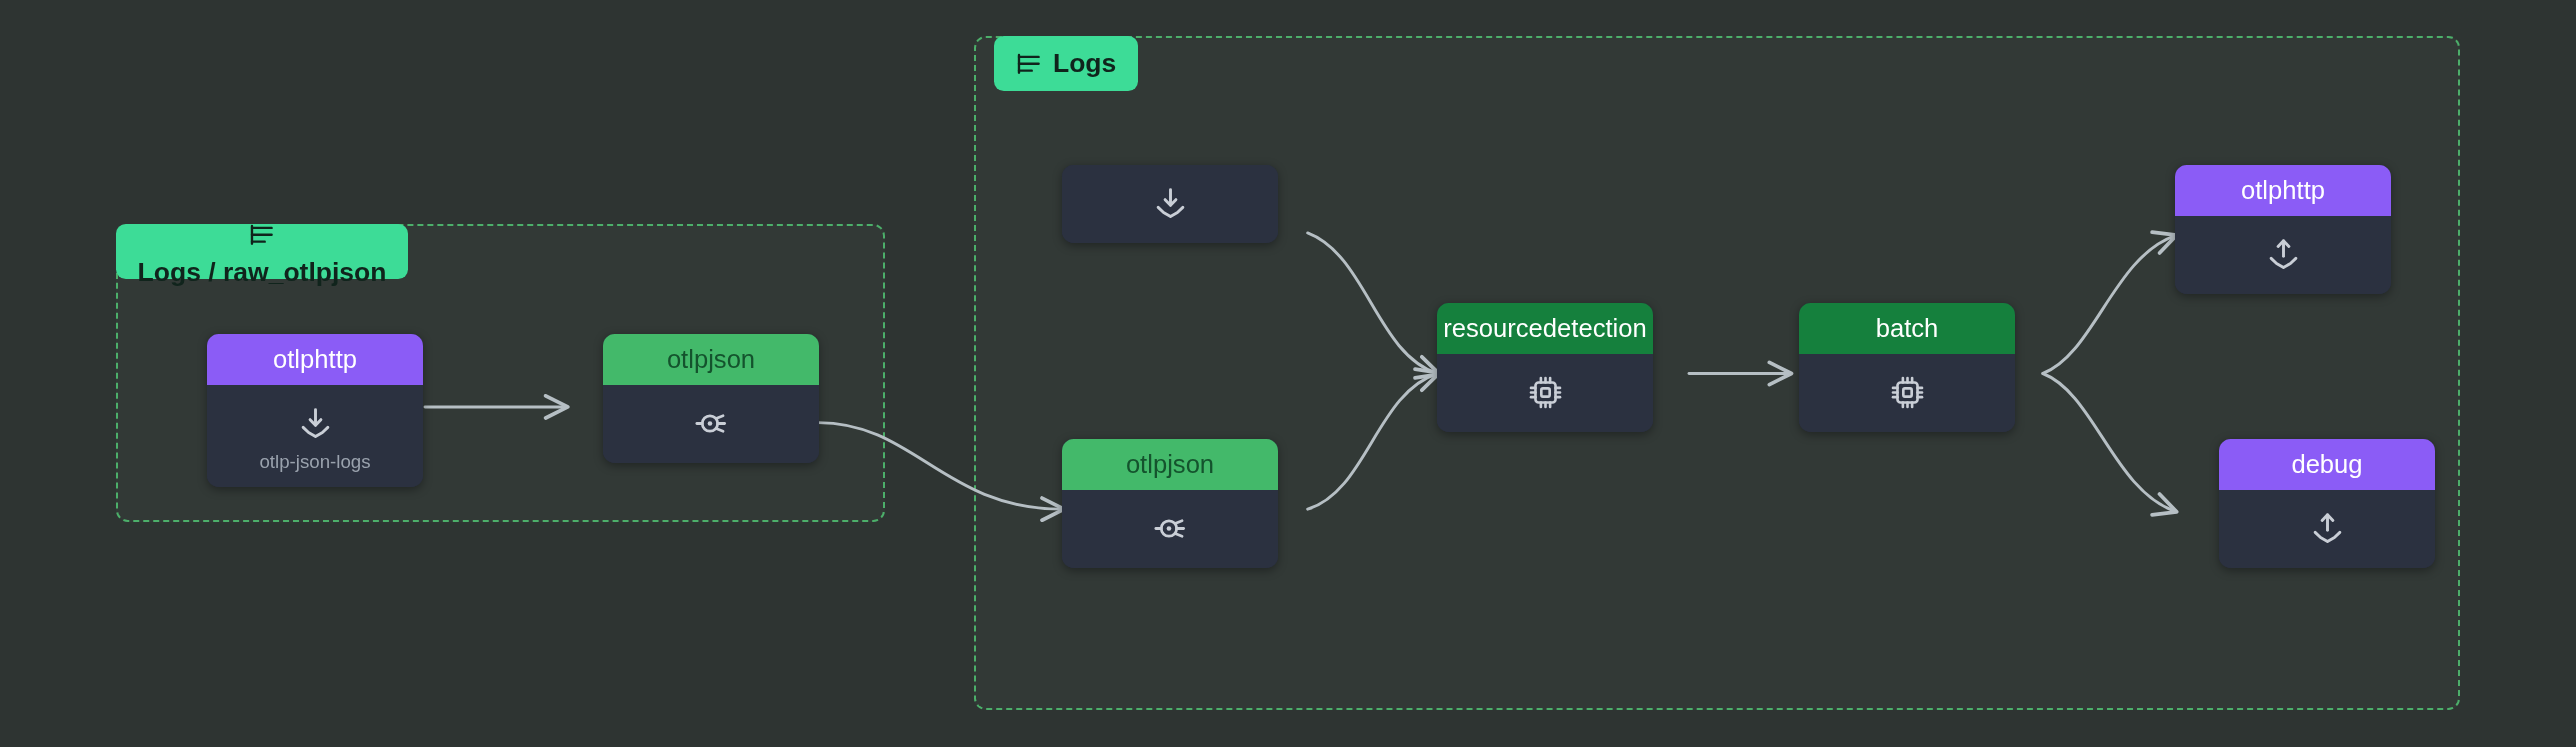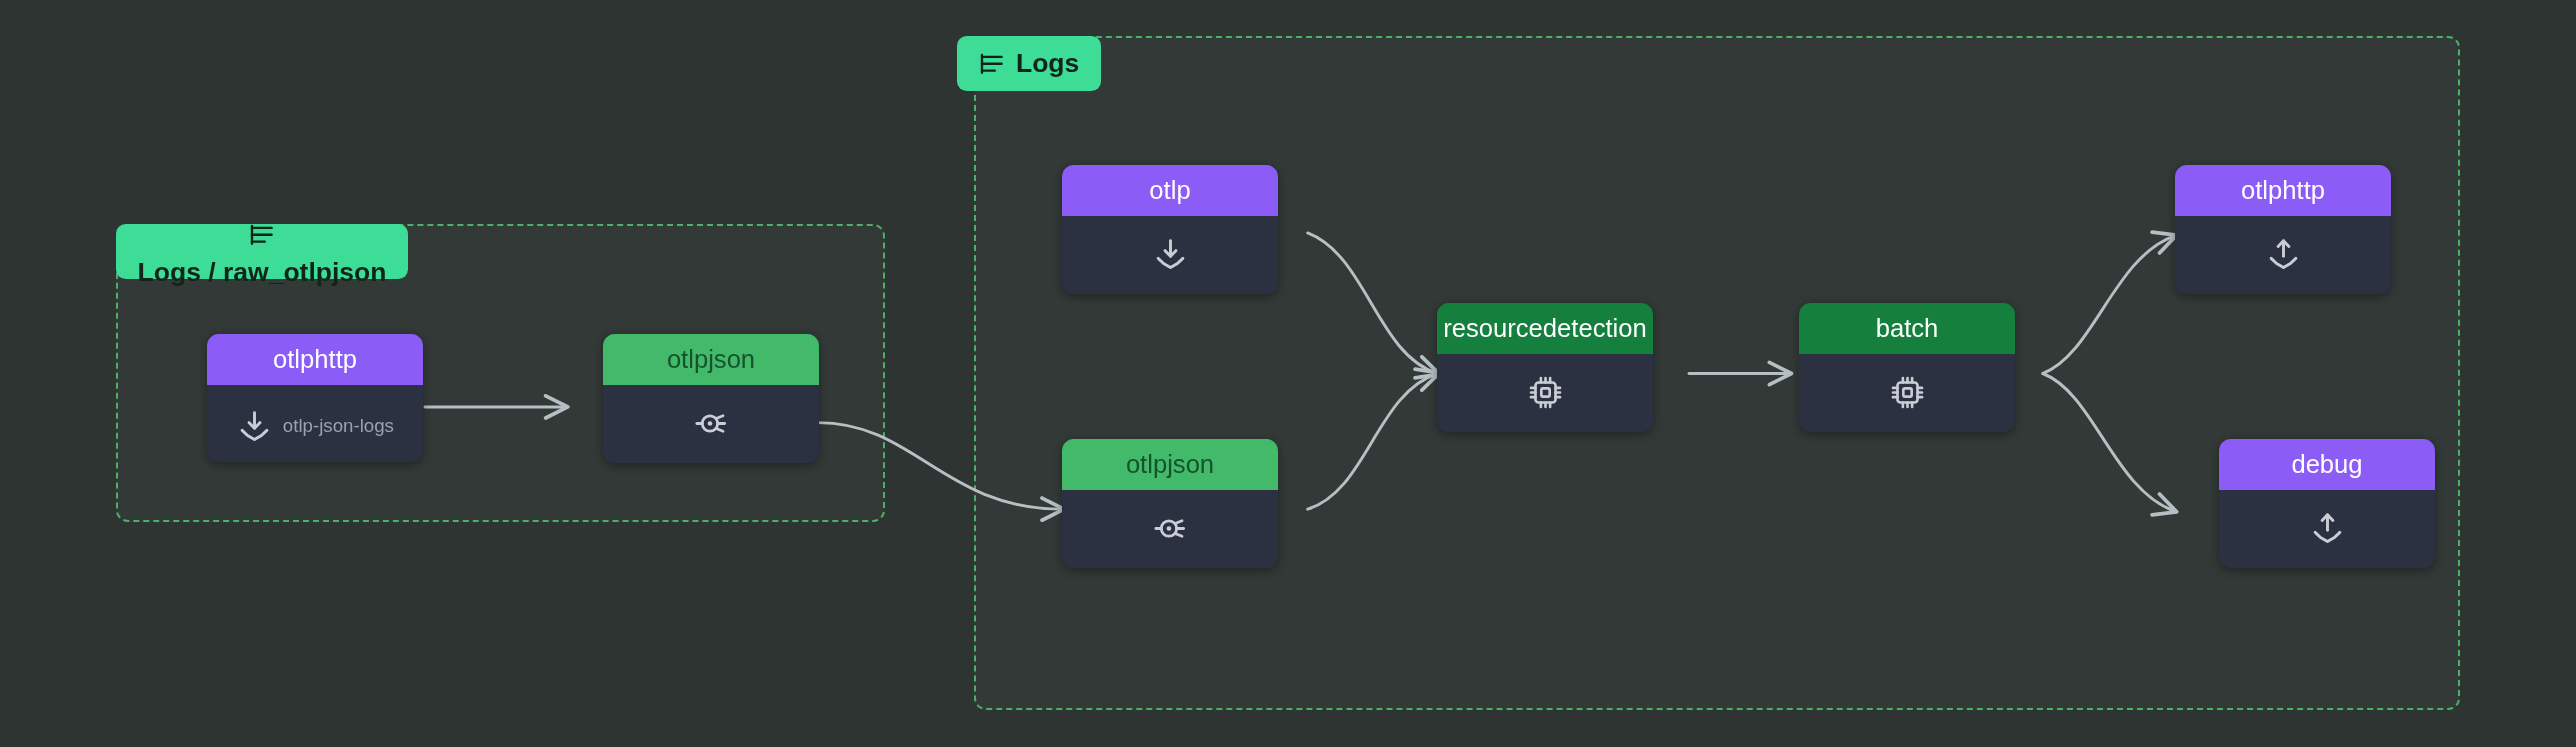--- a/index.html
+++ b/index.html
@@ -52,21 +52,21 @@
     white-space: nowrap;
   }
   .node-header.receiver  { background: #8b5cf6; }
   .node-header.exporter  { background: #8b5cf6; }
   .node-header.processor { background: #15803d; }
   .node-header.connector { background: #43b96a; color: #14532d; }
 
   .node-body {
     background: #2b3140;
     display: flex;
-    flex-direction: row;
+    flex-direction: column;
     align-items: center;
     justify-content: center;
     gap: 9.8px;
     padding: 19.7px 7.9px 21.6px;
     min-height: 77px;
   }
   .node-body.with-sub { padding-bottom: 13.8px; }
   .node-icon { display: flex; align-items: center; justify-content: center; }
   .node-sub {
     font-size: 18.7px;
@@ -122,21 +122,21 @@
           <line x1="11" y1="4" x2="23" y2="4"></line>
           <line x1="3" y1="11" x2="23" y2="11"></line>
           <line x1="3" y1="18" x2="16" y2="18"></line>
         </g>
       </svg>
     </span>
     <span>Logs / raw_otlpjson</span>
   </div>
 
   <div class="group" style="left:974px; top:36px; width:1486px; height:674px;"></div>
-  <div class="group-badge" style="left:957px; top:36px;">
+  <div class="group-badge" style="left:994px; top:36px;">
     <span class="badge-icon">
       <svg width="25.6" height="21.6" viewBox="0 0 26 22" aria-hidden="true">
         <g stroke="#10241c" stroke-width="2.4" stroke-linecap="round">
           <line x1="3" y1="2" x2="3" y2="20"></line>
           <line x1="3" y1="4" x2="10" y2="4"></line>
           <line x1="11" y1="4" x2="23" y2="4"></line>
           <line x1="3" y1="11" x2="23" y2="11"></line>
           <line x1="3" y1="18" x2="16" y2="18"></line>
         </g>
       </svg>
@@ -176,23 +176,20 @@
             <line x1="16" y1="12" x2="20.5" y2="12"></line>
             <line x1="15.4" y1="8.6" x2="19.5" y2="7"></line>
             <line x1="15.4" y1="15.4" x2="19.5" y2="17"></line>
           </g>
         </svg>
       </span>
     </div>
   </div>
 
   <div class="node" style="left:1062px; top:165px;">
-    <div class="node-header receiver">
-      <span>otlp</span>
-    </div>
     <div class="node-body">
       <span class="node-icon">
         <svg width="37" height="37" viewBox="0 0 24 24" aria-hidden="true">
           <g fill="none" stroke="#c9ced6" stroke-width="1.9" stroke-linecap="round" stroke-linejoin="round">
             <line x1="12" y1="3" x2="12" y2="13"></line>
             <polyline points="8.5,9.5 12,13.2 15.5,9.5"></polyline>
             <polyline points="4,14.5 7.5,17.8 12,20.4 16.5,17.8 20,14.5"></polyline>
           </g>
         </svg>
       </span>

